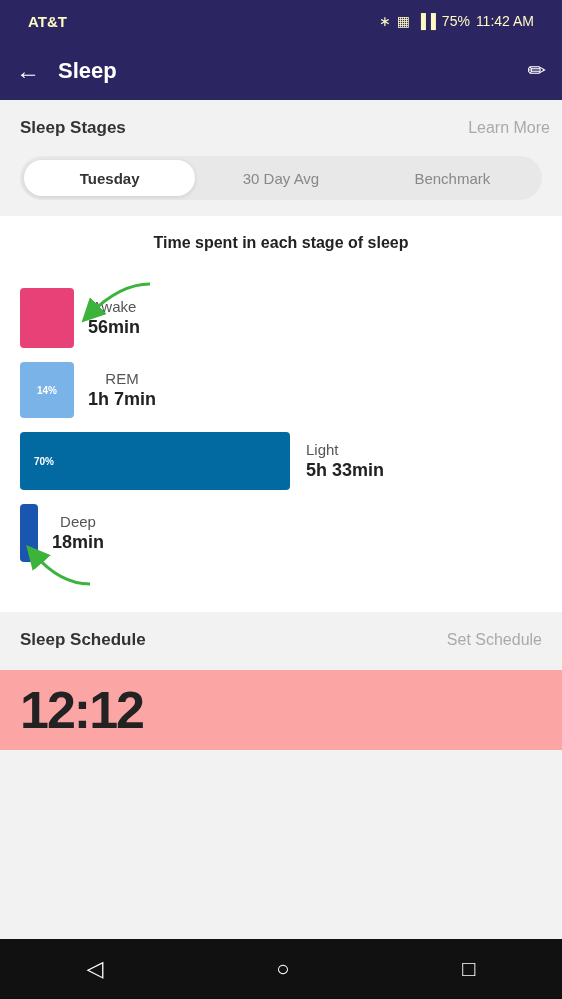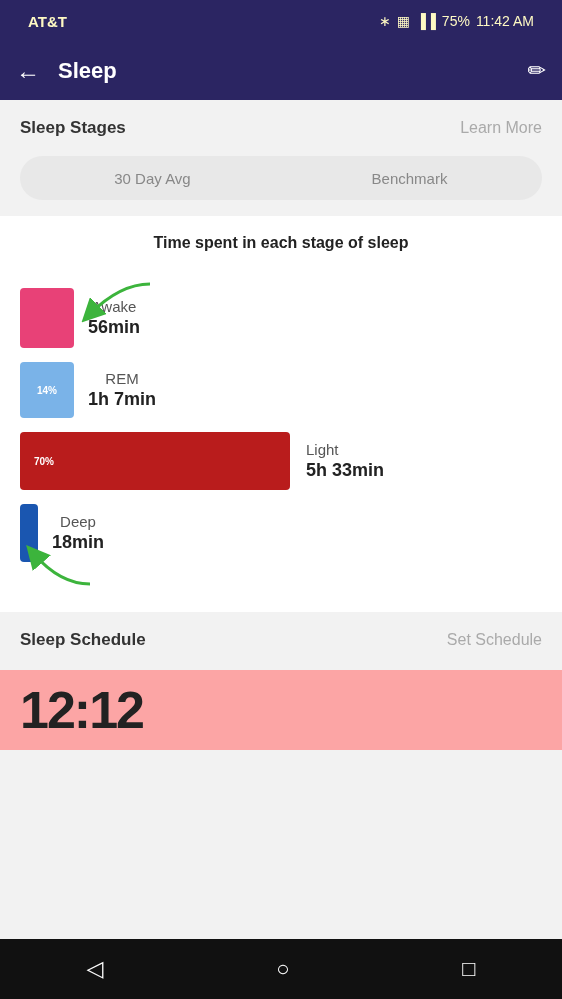--- a/index.html
+++ b/index.html
@@ -57,21 +57,21 @@
     .content {
       background: #f2f2f2;
       padding: 0;
     }
 
     
     .section-header {
       display: flex;
       align-items: center;
       justify-content: space-between;
-      padding: 18px 20px 10px 20px;
+      padding: 18px 12px 10px 20px;
       background: #f2f2f2;
     }
     .section-title {
       font-size: 17px;
       font-weight: 600;
       color: #333;
     }
     .section-link {
       font-size: 16px;
       color: #aaa;
@@ -146,21 +146,21 @@
       display: flex;
       align-items: center;
       justify-content: center;
       color: white;
       font-size: 13px;
       font-weight: 700;
     }
     .stage-bar-light {
       width: 270px;
       height: 58px;
-      background: #b91c1c;
+      background: #0369a1;
       border-radius: 4px;
       display: flex;
       align-items: center;
       justify-content: flex-start;
       padding-left: 14px;
       color: white;
       font-size: 17px;
       font-weight: 700;
     }
     .stage-bar-deep {
@@ -274,20 +274,23 @@
 </div>
 
 <div class="content">
 
   <div class="section-header">
     <span class="section-title">Sleep Stages</span>
     <span class="section-link">Learn More</span>
   </div>
 
   <div class="tabs-container">
+    <div class="tab active">
+      <span>Tuesday</span>
+    </div>
     <div class="tab">
       <span>30 Day Avg</span>
     </div>
     <div class="tab">
       <span>Benchmark</span>
     </div>
   </div>
 
   <div class="chart-area">
     <div class="chart-subtitle">Time spent in each stage of sleep</div>

